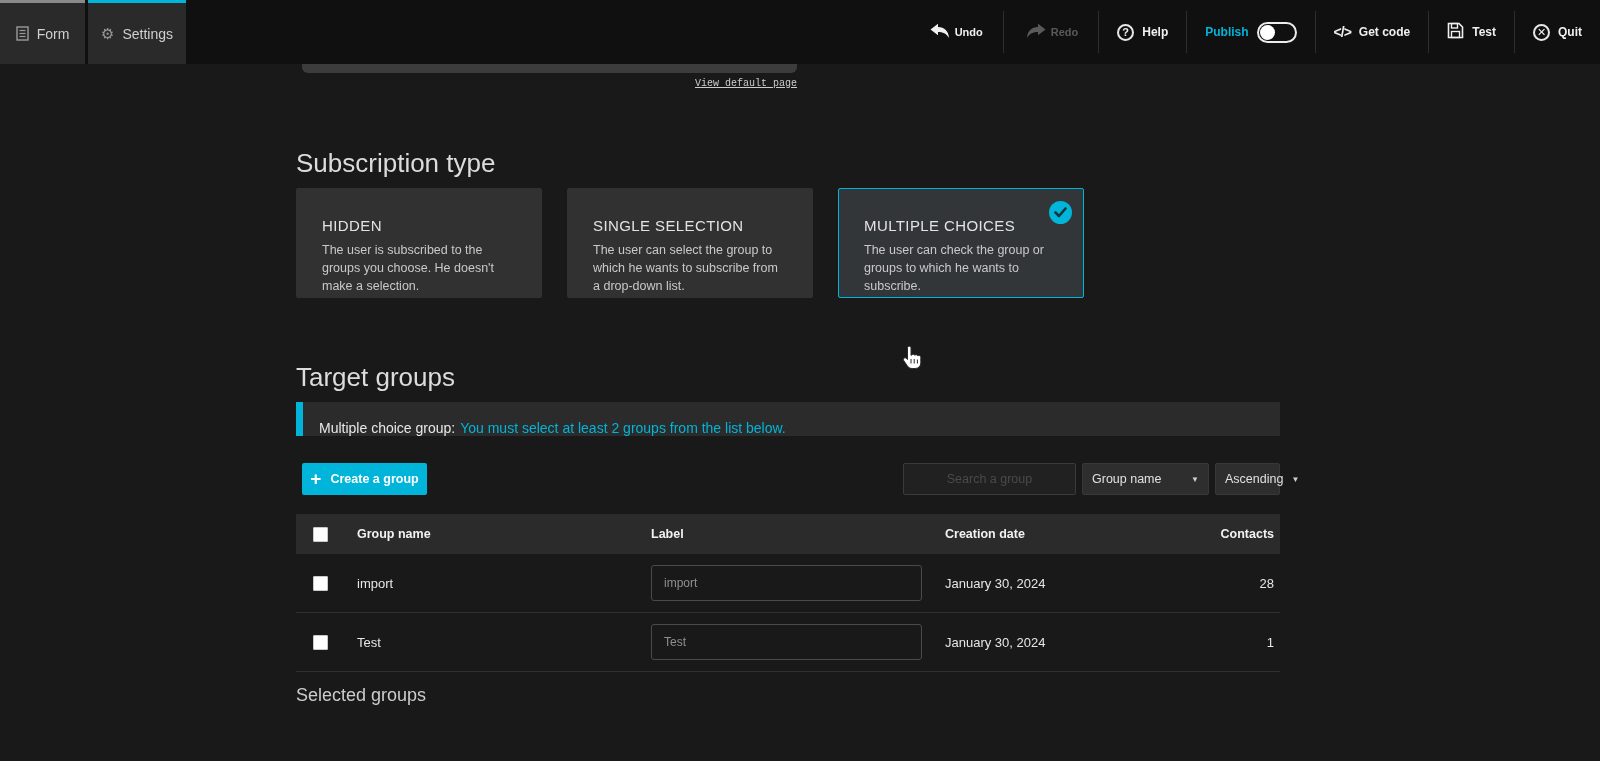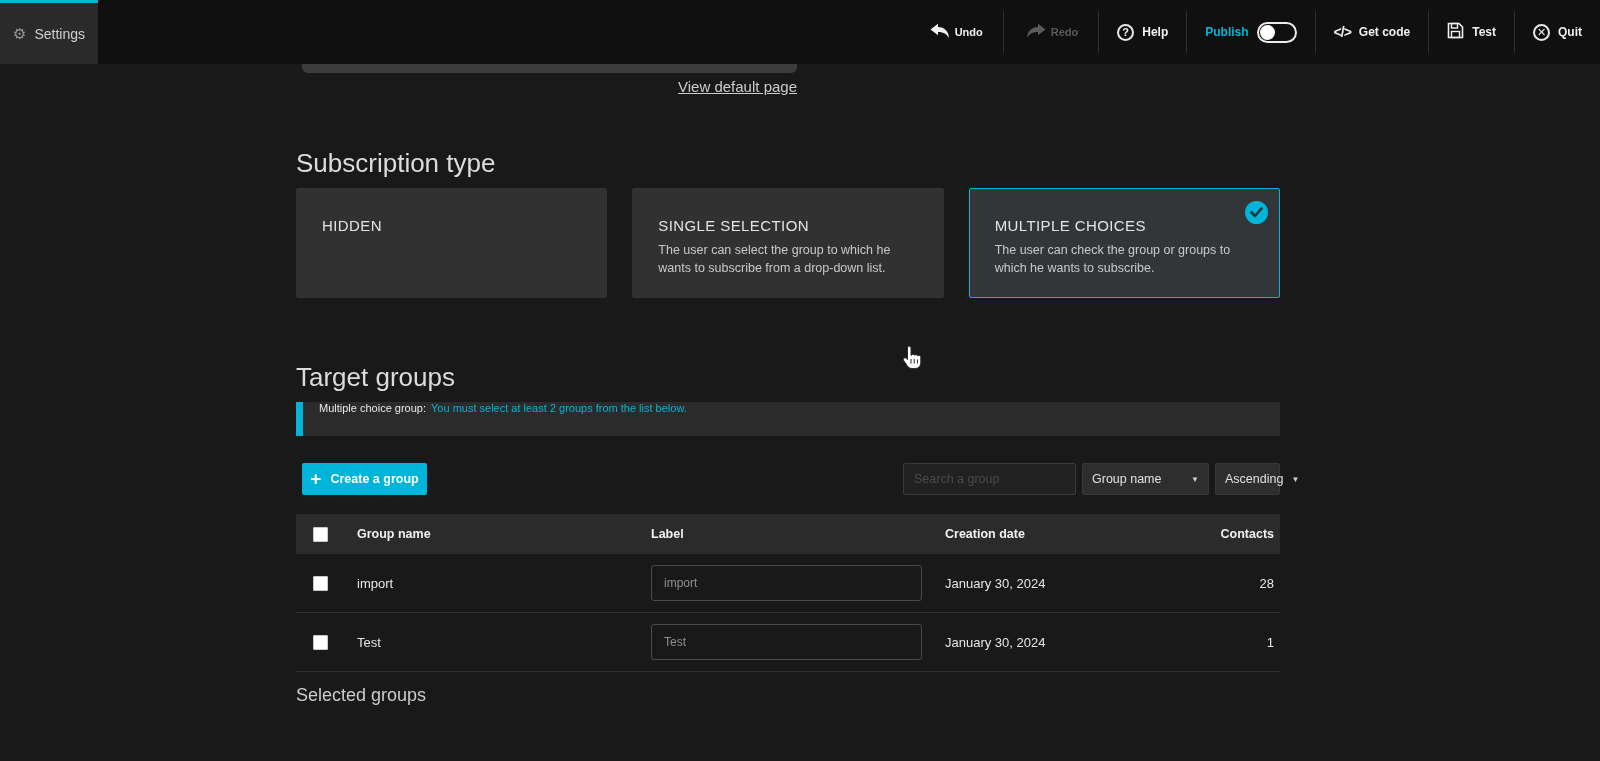--- a/index.html
+++ b/index.html
@@ -34,54 +34,54 @@
   .code-glyph { font-size:14px; font-weight:bold; letter-spacing:-1px; }
   .quit-circle { width:17px; height:17px; border:2px solid #e8e8e8; border-radius:50%;
                  display:flex; align-items:center; justify-content:center; font-size:11px; font-weight:bold; }
 
   
   .content { position:absolute; top:64px; left:0; width:1600px; height:697px; background:#191919; }
 
   .input-sliver { position:absolute; left:302px; top:0px; width:495px; height:9px;
                   background:#3c3c3c; border-radius:0 0 6px 6px; }
   .view-default { position:absolute; top:14px; left:302px; width:495px; text-align:right;
-                  font-size:15px; color:#cccccc; }
+                  font-size:10px; color:#cccccc;font-family:Liberation Mono, monospace; }
   .view-default a { color:#cccccc; text-decoration:underline; cursor:pointer; }
 
   .h1 { position:absolute; left:296px; font-size:26px; font-weight:400; color:#dcdcdc; }
   .h1.sub-type { top:84px; }
   .h1.tgt-groups { top:298px; }
 
   
-  .cards { position:absolute; left:296px; top:124px; width:984px; display:flex; gap:25px; }
+  .cards { position:absolute; left:296px; top:124px; width:788px; display:flex; gap:25px; }
   .card { flex:1; height:110px; background:#313131; border:1px solid #313131; border-radius:2px;
           padding:28px 25px 0 25px; position:relative; cursor:pointer; }
   .card.selected { border:1px solid #00b5d9; background:#333639; }
   .card-title { font-size:15px; color:#e3e3e3; letter-spacing:.4px; margin-bottom:7px; }
   .card-desc { font-size:12.5px; line-height:1.45; color:#c9c9c9; max-width:330px; }
   .check-badge { position:absolute; top:12px; right:11px; width:23px; height:23px; border-radius:50%;
                  background:#00b5d9; display:flex; align-items:center; justify-content:center; }
   .check-badge svg { display:block; }
 
   
   .banner { position:absolute; left:296px; top:338px; width:984px; height:34px; background:#2b2b2b;
-            border-left:7px solid #00b5d9; display:flex; align-items:flex-start; padding-left:16px;
-            font-size:11px; color:#e8e8e8; gap:5px; }
+            border-left:7px solid #00b5d9; display:flex; align-items:flex-end; padding-left:16px;
+            font-size:14px; color:#e8e8e8; gap:5px; }
   .banner .cy { color:#00b5d9; }
 
   
   .controls { position:absolute; left:296px; top:399px; width:984px; height:32px; }
   .btn-create { position:absolute; left:6px; top:0; height:32px; width:125px; background:#00b5d9;
                 border:none; border-radius:2px; color:#ffffff; font-weight:bold; font-size:12.5px;
                 display:flex; align-items:center; justify-content:center; gap:9px; cursor:pointer;
                 font-family:inherit; }
   .btn-create .plus { font-size:19px; font-weight:bold; line-height:1; margin-top:-2px; }
   .search-box { position:absolute; left:607px; top:0; width:173px; height:32px; background:#212121;
                 border:1px solid #3a3a3a; border-radius:2px; color:#8f8f8f; font-size:12.5px;
-                padding:0 10px; font-family:inherit; }
+                padding:0 10px; font-family:inherit;text-align:center; }
   .search-box::placeholder { color:#4a4a4a; }
   .dropdown { position:absolute; top:0; height:32px; background:#2e2e2e; border:1px solid #383838;
               border-radius:2px; display:flex; align-items:center; justify-content:space-between;
               font-size:12.5px; color:#e0e0e0; padding:0 9px; cursor:pointer; }
   .dd-sort-field { left:786px; width:127px; }
   .dd-sort-order { left:919px; width:65px; }
   .caret { font-size:8px; color:#cfcfcf; margin-left:8px; }
 
   
   .table { position:absolute; left:296px; top:450px; width:984px; }
@@ -100,20 +100,31 @@
 
   .h2-selected { position:absolute; left:296px; top:621px; font-size:18px; font-weight:400; color:#cccccc; }
 
   
   .cursor { position:absolute; left:901px; top:281px; z-index:50; pointer-events:none; }
 </style>
 </head>
 <body>
 
 <div class="topbar">
+  <div class="tab first">
+    <span class="t-ico">
+      <svg width="13" height="15" viewBox="0 0 13 15">
+          <rect x="1" y="1" width="11" height="13" fill="none" stroke="#9a9a9a" stroke-width="1.4"></rect>
+          <line x1="3.5" y1="4.5" x2="9.5" y2="4.5" stroke="#9a9a9a" stroke-width="1.2"></line>
+          <line x1="3.5" y1="7.5" x2="9.5" y2="7.5" stroke="#9a9a9a" stroke-width="1.2"></line>
+          <line x1="3.5" y1="10.5" x2="9.5" y2="10.5" stroke="#9a9a9a" stroke-width="1.2"></line>
+        </svg>
+    </span>
+    <span>Form</span>
+  </div>
   <div class="tab active">
     <span class="t-ico">⚙</span>
     <span>Settings</span>
   </div>
 
   <div class="toolbar">
     <div class="tb-stack">
       <span>
         <svg width="24" height="16" viewBox="0 0 24 16">
             <path d="M2.5 6.5 L10 0.8 V4 C16.5 4 20.5 8 21 15 C18.5 10.5 14.5 9 10 9 V12.2 Z" fill="#f0f0f0"></path>
@@ -171,20 +182,21 @@
   <div class="input-sliver"></div>
   <div class="view-default">
     <a>View default page</a>
   </div>
 
   <div class="h1 sub-type">Subscription type</div>
 
   <div class="cards">
     <div class="card">
       <div class="card-title">HIDDEN</div>
+      <div class="card-desc">The user is subscribed to the groups you choose. He doesn't make a selection.</div>
     </div>
     <div class="card">
       <div class="card-title">SINGLE SELECTION</div>
       <div class="card-desc">The user can select the group to which he wants to subscribe from a drop-down list.</div>
     </div>
     <div class="card selected">
       <span class="check-badge">
         <svg width="13" height="11" viewBox="0 0 13 11">
             <path d="M1.5 5.5 L5 9 L11.5 1.5" fill="none" stroke="#16343c" stroke-width="2.6" stroke-linecap="round" stroke-linejoin="round"></path>
           </svg>

